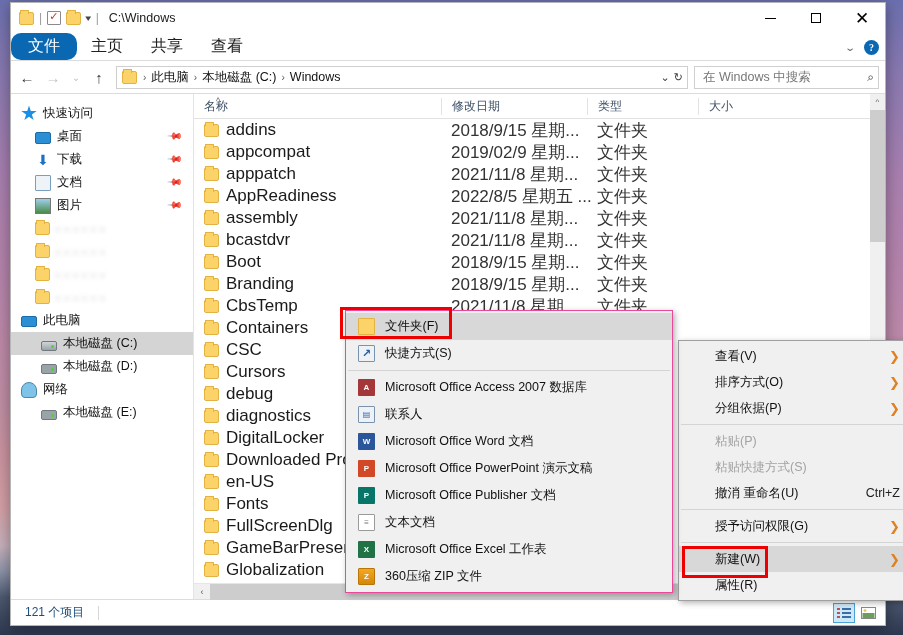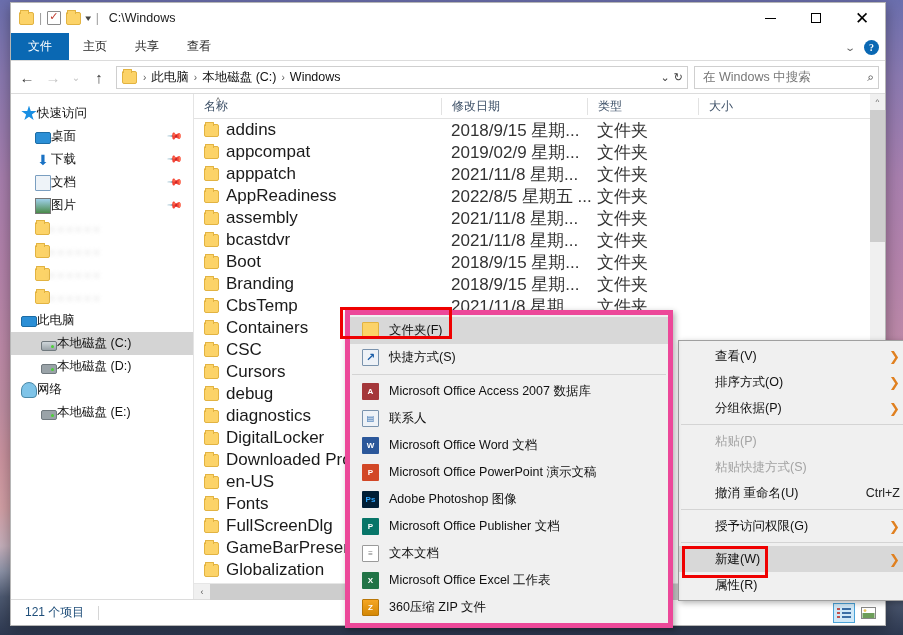--- a/index.html
+++ b/index.html
@@ -61,21 +61,21 @@
   .glyph-max { width: 10px; height: 10px; border: 1px solid #000; }
   .glyph-close { font-size: 17px; line-height: 1; font-weight: 300; }
 
   
   .ribbon {
     height: 28px; display: flex; align-items: stretch; position: relative;
     background: #fff; flex: 0 0 28px; border-bottom: 1px solid #dcdcdc;
   }
   .rtab {
     padding: 0 14px; display: flex; align-items: center;
-    font-size: 12px; color: #1f1f1f;
+    font-size: 16px; color: #1f1f1f; border-radius: 10px;
   }
   .rtab.file { background: #0a68b3; color: #fff; padding: 0 17px; }
   .ribbon-right { position: absolute; right: 6px; top: 0; height: 28px;
     display: flex; align-items: center; gap: 10px; }
   .rb-chev { font-size: 10px; color: #666; transform: scaleX(1.4); }
   .help-ico {
     width: 15px; height: 15px; border-radius: 50%; background: #0a68b3; color: #fff;
     font-size: 10px; font-weight: bold; display: flex; align-items: center;
     justify-content: center; font-family: "Liberation Serif", serif;
   }
@@ -109,21 +109,21 @@
 
   
   .body-split { display: flex; flex: 1 1 auto; min-height: 0; border-top: 1px solid #dcdcdc; }
   
   .navpane {
     width: 182px; background: #fff; padding-top: 8px; overflow: hidden;
     flex: 0 0 182px; font-size: 12.5px; color: #111;
   }
   .nav-item {
     height: 23px; display: flex; align-items: center; padding-left: 10px;
-    position: relative; white-space: nowrap;
+    gap: 6px; position: relative; white-space: nowrap;
   }
   .nav-item.sel { background: #d4d4d4; }
   .nav-item.indent1 { padding-left: 24px; }
   .nav-item.indent2 { padding-left: 30px; }
   .nav-item .pin {
     position: absolute; right: 12px; color: #8a8a8a; font-size: 11px;
     transform: rotate(45deg);
   }
   .ico { width: 16px; height: 16px; flex: 0 0 16px; position: relative; }
   .ico-star {
@@ -198,21 +198,21 @@
     height: 26px; display: flex; align-items: center; padding: 0 10px 0 36px;
     position: relative; white-space: nowrap;
   }
   .ctx-item.hl { background: #d8d8d8; }
   .ctx-item.disabled { color: #a3a3a3; }
   .ctx-item .arrow { position: absolute; right: 10px; color: #e08020; font-size: 13px; }
   .ctx-item .accel { margin-left: auto; padding-left: 26px; color: #222; }
   .ctx-sep { height: 1px; background: #d4d4d4; margin: 3px 2px 3px 2px; }
 
   .submenu {
-    position: absolute; background: #f0f0f0; border: 5px solid #ec4899;
+    position: absolute; background: #f0f0f0; border: 1px solid #ec4899;
     box-shadow: 2px 2px 6px rgba(0,0,0,.3); font-size: 12.5px; color: #101010;
     padding: 2px 0; z-index: 50;
   }
   .sub-item {
     height: 27px; display: flex; align-items: center; gap: 10px; padding: 0 14px 0 12px;
     white-space: nowrap;
   }
   .sub-item.hl { background: #d8d8d8; }
   .mini { width: 17px; height: 17px; flex: 0 0 17px; position: relative;
     border-radius: 1px; font-size: 8px; color: #fff; display:flex;
@@ -666,24 +666,20 @@
     </div>
     <div class="sub-item">
       <span class="mini word">W</span>
       <span>Microsoft Office Word 文档</span>
     </div>
     <div class="sub-item">
       <span class="mini ppt">P</span>
       <span>Microsoft Office PowerPoint 演示文稿</span>
     </div>
     <div class="sub-item">
-      <span class="mini ps">Ps</span>
-      <span>Adobe Photoshop 图像</span>
-    </div>
-    <div class="sub-item">
       <span class="mini pub">P</span>
       <span>Microsoft Office Publisher 文档</span>
     </div>
     <div class="sub-item">
       <span class="mini txt">≡</span>
       <span>文本文档</span>
     </div>
     <div class="sub-item">
       <span class="mini excel">X</span>
       <span>Microsoft Office Excel 工作表</span>

